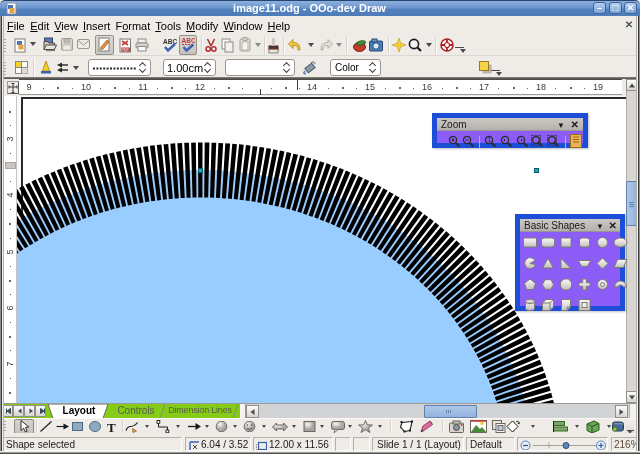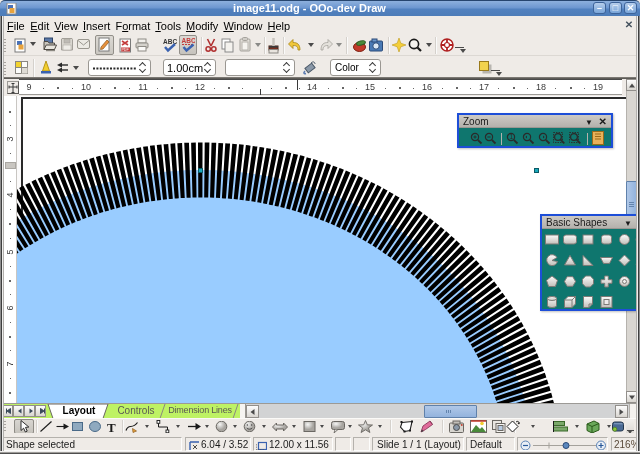--- a/index.html
+++ b/index.html
@@ -28,24 +28,24 @@
 #vruler{left:4px;top:96px;width:13px;height:307px;background:#fff;border-right:1px solid #c9c6c2;}
 .rnum{position:absolute;font-size:9px;color:#3a3a3a;}
 .rdot{position:absolute;background:#666;}
 
 #canvas{left:17px;top:96px;width:609px;height:307px;background:#fbfafa;overflow:hidden;}
 
 .sbtn{background:linear-gradient(#fdfdfd,#d8d5d0);border:1px solid #928f8b;color:#444;text-align:center;}
 .thumb{background:linear-gradient(90deg,#b0c8e8,#93b3dd);border:1px solid #5f81ab;border-radius:1px;}
 .thumbh{background:linear-gradient(#b0c8e8,#93b3dd);border:1px solid #5f81ab;border-radius:1px;}
 
-.panel{border:2px solid #1d4ed8;background:#0f766e;box-shadow:1px 1px 2px rgba(0,0,0,0.25);margin-left:25px;}
+.panel{border:5px solid #1d4ed8;background:#8b5cf6;box-shadow:1px 1px 2px rgba(0,0,0,0.25);}
 .ptitle{height:13px;background:linear-gradient(#cdcac5,#b4b1ac);border-bottom:1px solid #9a9792;font-size:10px;padding:0px 0 0 4px;color:#1a1a1a;line-height:13px;}
 
-#tabrow{left:0;top:403px;width:640px;height:15px;background:#bef264;border-top:1px solid #9c9a96;}
+#tabrow{left:0;top:403px;width:640px;height:15px;background:#84cc16;border-top:1px solid #9c9a96;}
 
 #dbar{left:0;top:418px;width:640px;height:15px;background:#efebe7;border-top:1px solid #fbfaf8;}
 
 #sbar{left:0;top:433px;width:640px;height:17px;background:#efebe7;font-size:10px;color:#1a1a1a;}
 .sfield{position:absolute;top:4px;height:14px;border:1px solid #b4b1ac;border-right-color:#fdfdfc;border-bottom-color:#fdfdfc;padding:1px 3px 0 3px;font-size:10px;white-space:nowrap;overflow:hidden;}
 </style>
 </head>
 <body>
 <div id="win">
 

